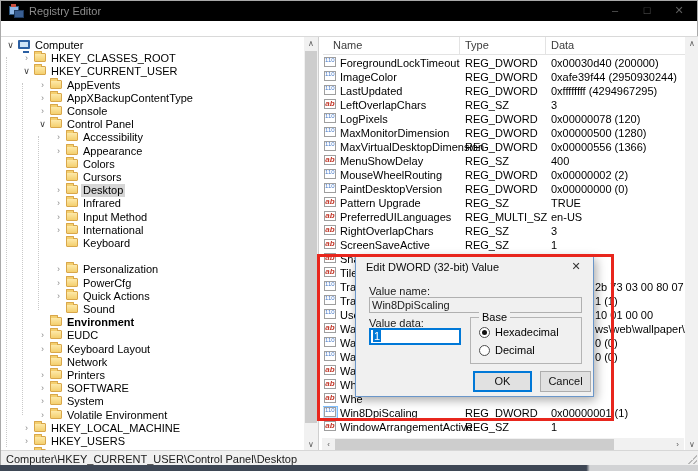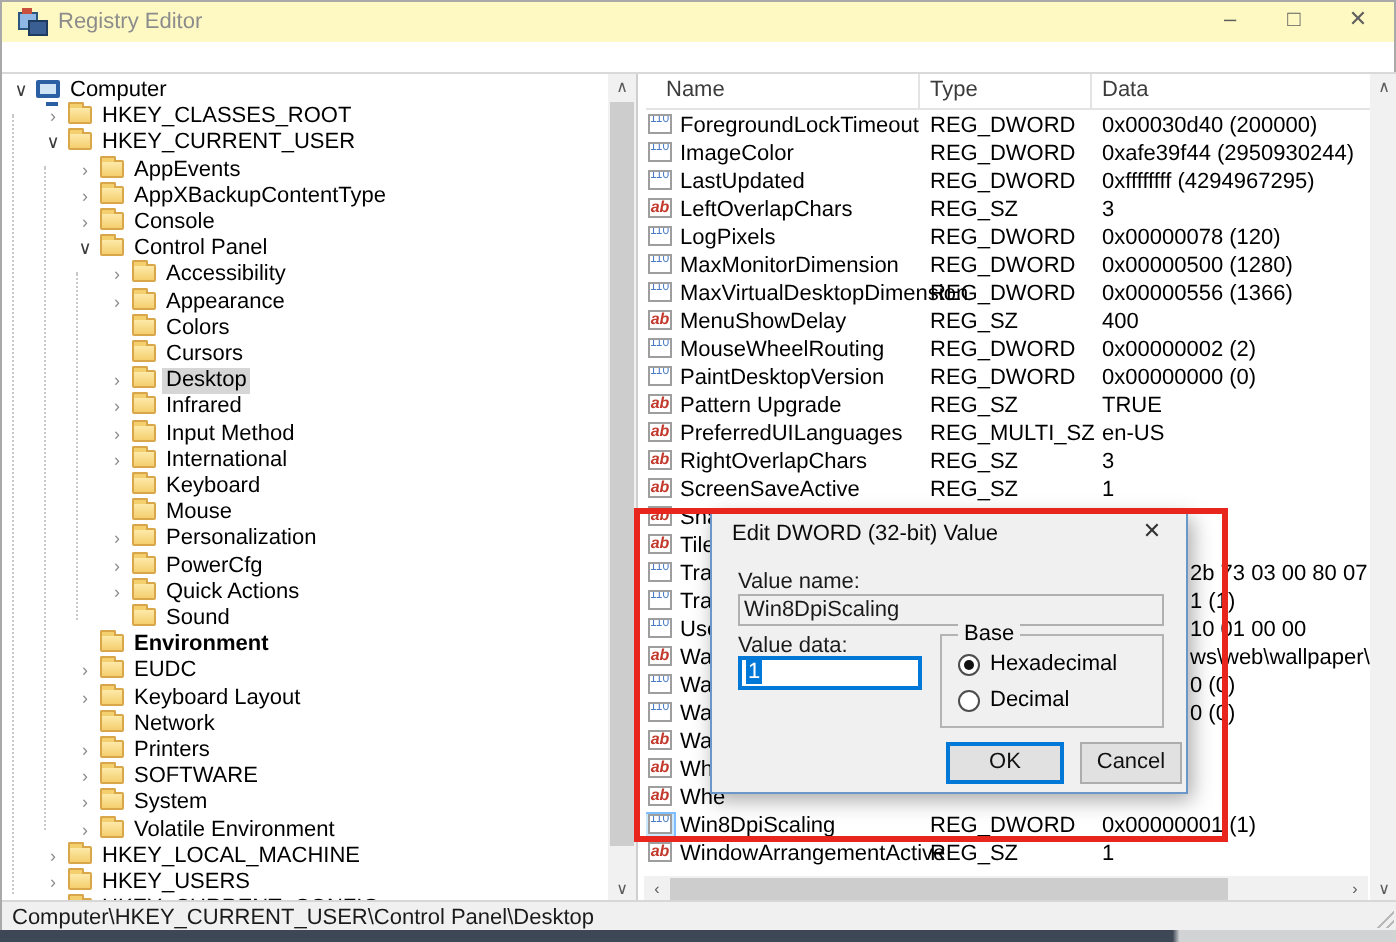--- a/index.html
+++ b/index.html
@@ -1,21 +1,21 @@
 <!DOCTYPE html>
 <html><head>
 <meta charset="utf-8">
 <style>
   html,body{margin:0;padding:0;background:#fff;}
   body{font-family:"Liberation Sans","DejaVu Sans",sans-serif;font-size:11px;color:#000;}
   .screen{position:relative;width:698px;height:471px;overflow:hidden;background:#fff;}
   .window{position:absolute;left:0;top:0;width:698px;height:465px;background:#fff;border:1px solid #a9a9a9;box-sizing:border-box;}
 
   
-  .titlebar{position:absolute;left:0;top:0;width:100%;height:20px;background:#fef9c3;}
+  .titlebar{position:absolute;left:0;top:0;width:100%;height:20px;background:#000000;}
   .app-icon{position:absolute;left:8px;top:3px;width:14px;height:14px;}
   .app-icon i{position:absolute;display:block;}
   .app-icon .c1{left:0;top:2px;width:8px;height:7px;background:#8fb7e6;border:1px solid #2d567f;}
   .app-icon .c2{left:5px;top:6px;width:8px;height:6px;background:#3a5f93;border:1px solid #1e3a5f;}
   .app-icon .c3{left:2px;top:0;width:5px;height:3px;background:#c94f3f;}
   .win-title{position:absolute;left:28px;top:4px;color:#8c8c8c;}
   .win-controls{position:absolute;right:2px;top:0;height:20px;display:flex;}
   .win-btn{width:32px;height:20px;text-align:center;line-height:19px;color:#5f5f5f;font-size:11px;}
 
   
@@ -196,24 +196,20 @@
             </div>
             <div class="tree-row" style="top: 184.8px;">
               <span class="chev" style="left: 48px;">›</span>
               <span class="t-icon icon-folder" style="left: 61px;"></span>
               <span class="tree-label" style="left: 76px;">International</span>
             </div>
             <div class="tree-row" style="top: 198px;">
               <span class="t-icon icon-folder" style="left: 61px;"></span>
               <span class="tree-label" style="left: 76px;">Keyboard</span>
             </div>
-            <div class="tree-row" style="top: 211.2px;">
-              <span class="t-icon icon-folder" style="left: 61px;"></span>
-              <span class="tree-label" style="left: 76px;">Mouse</span>
-            </div>
             <div class="tree-row" style="top: 224.4px;">
               <span class="chev" style="left: 48px;">›</span>
               <span class="t-icon icon-folder" style="left: 61px;"></span>
               <span class="tree-label" style="left: 76px;">Personalization</span>
             </div>
             <div class="tree-row" style="top: 237.6px;">
               <span class="chev" style="left: 48px;">›</span>
               <span class="t-icon icon-folder" style="left: 61px;"></span>
               <span class="tree-label" style="left: 76px;">PowerCfg</span>
             </div>

